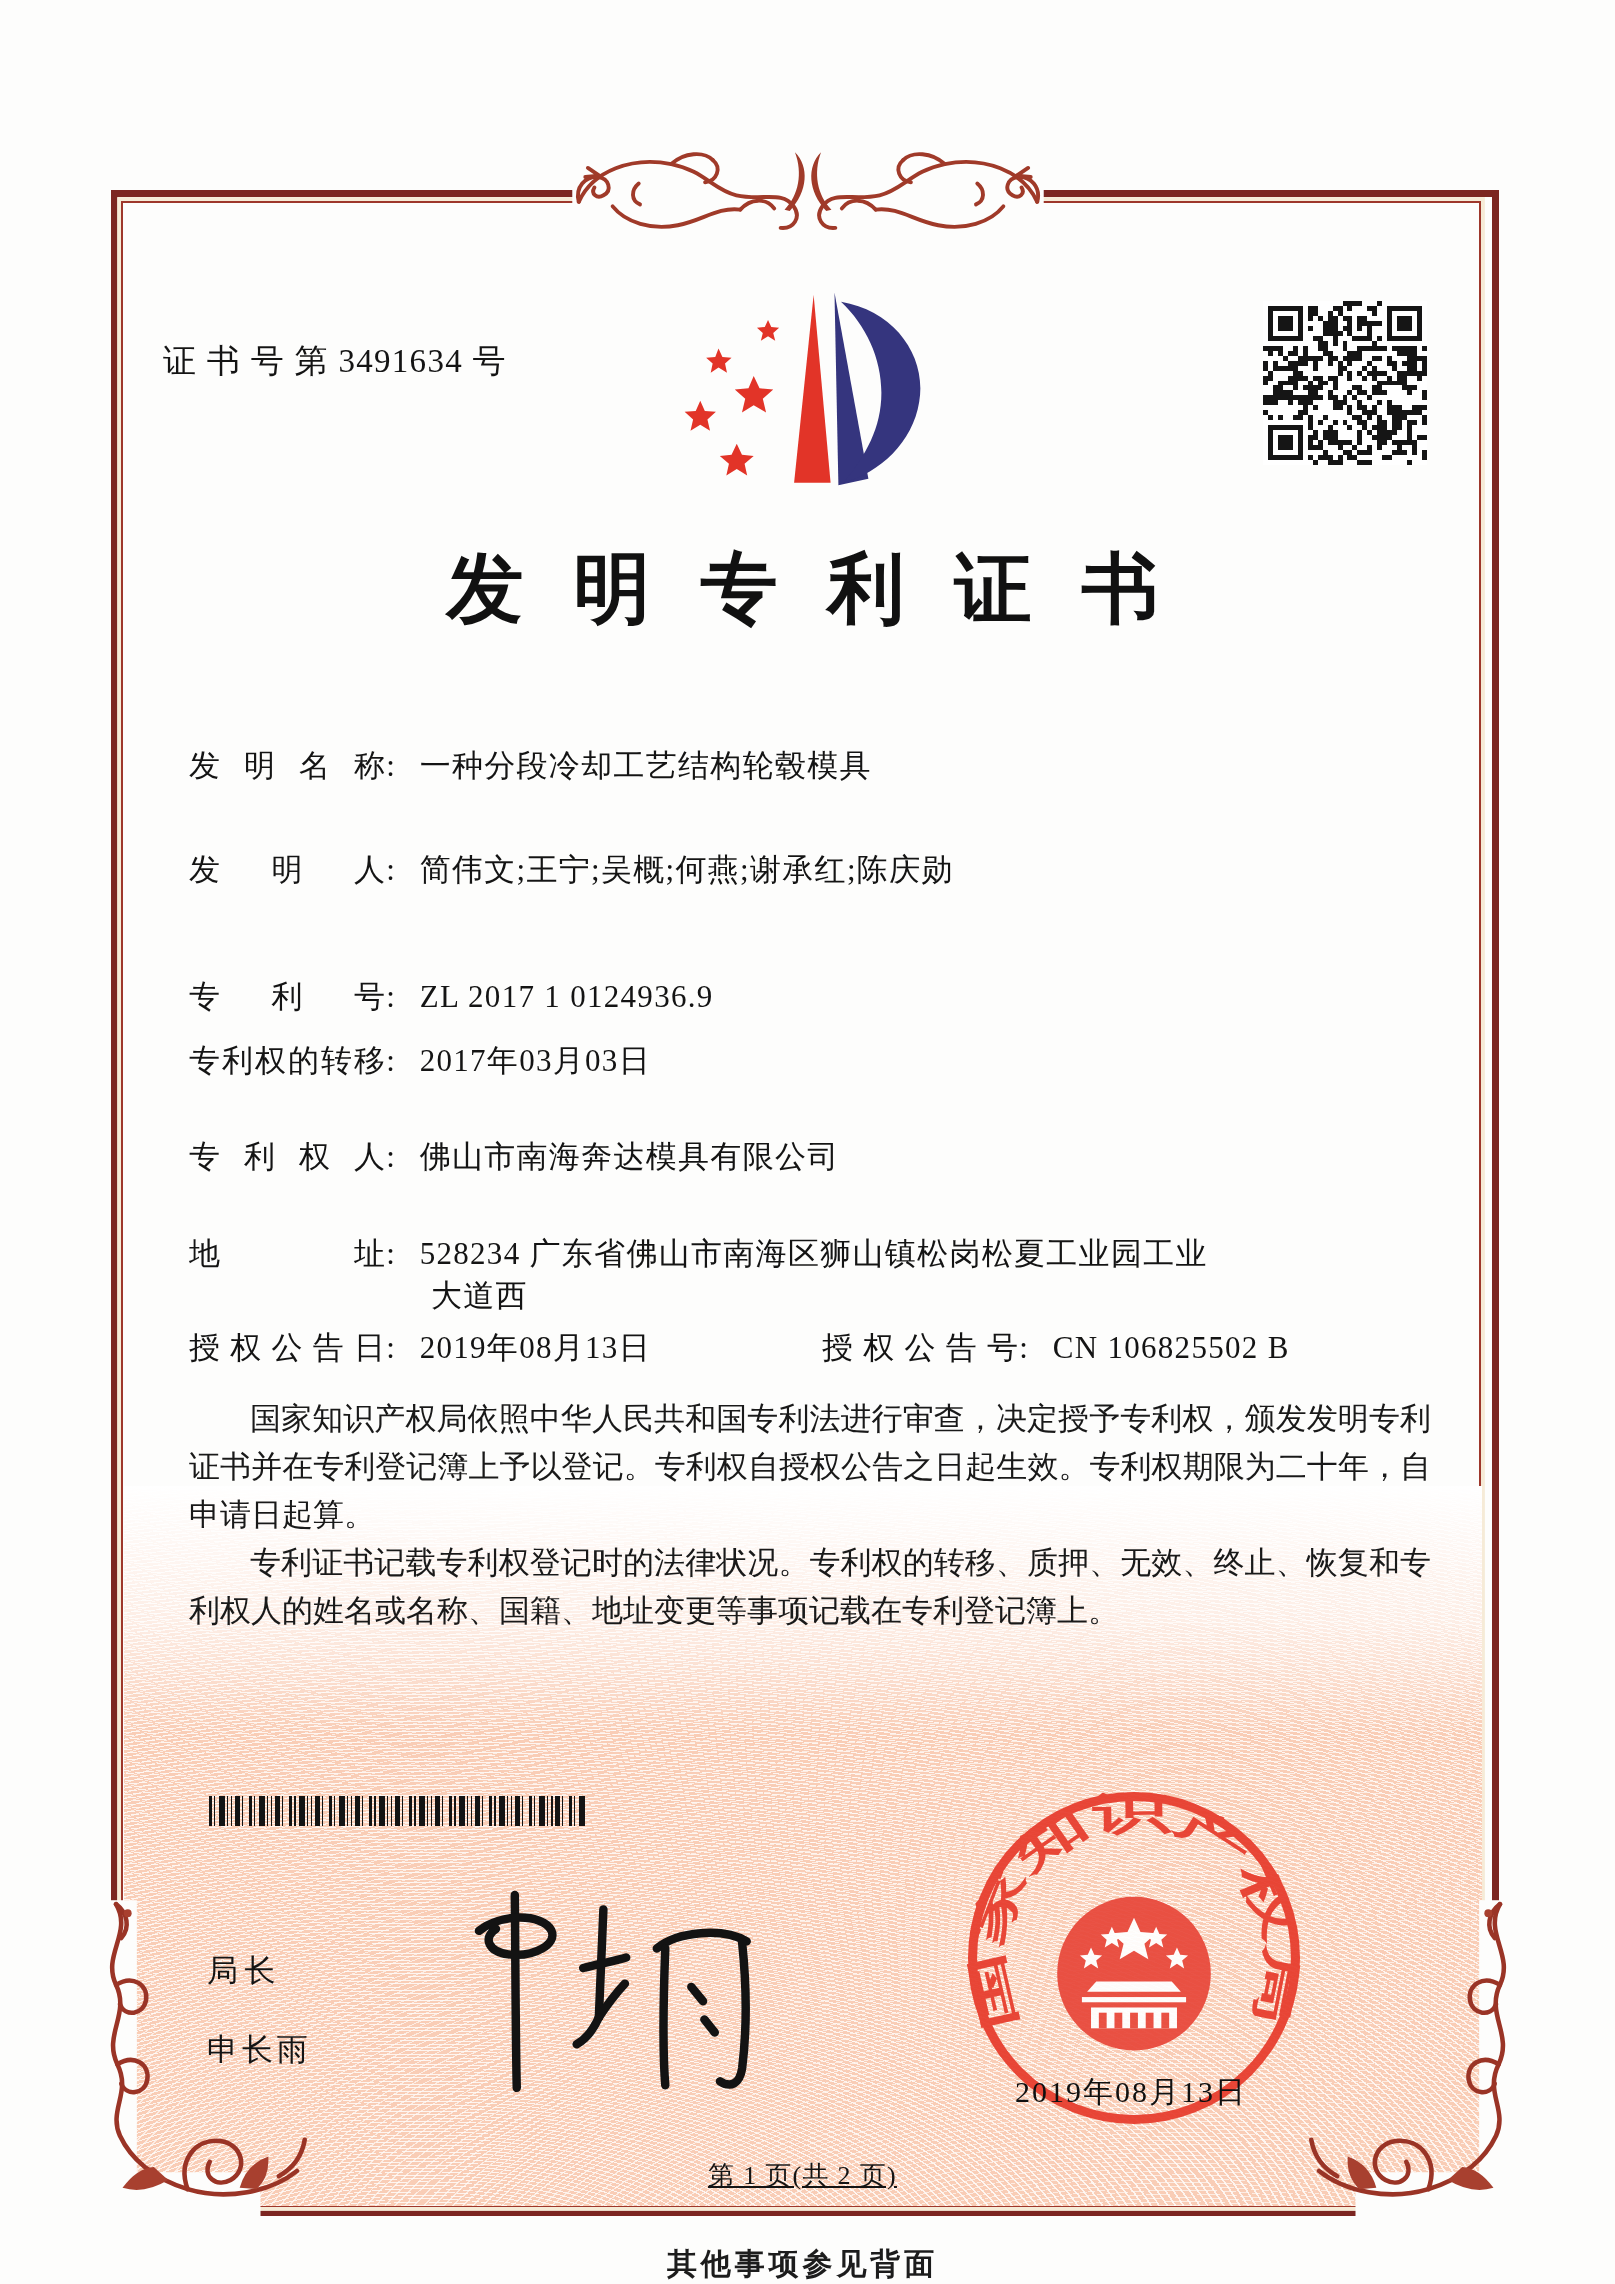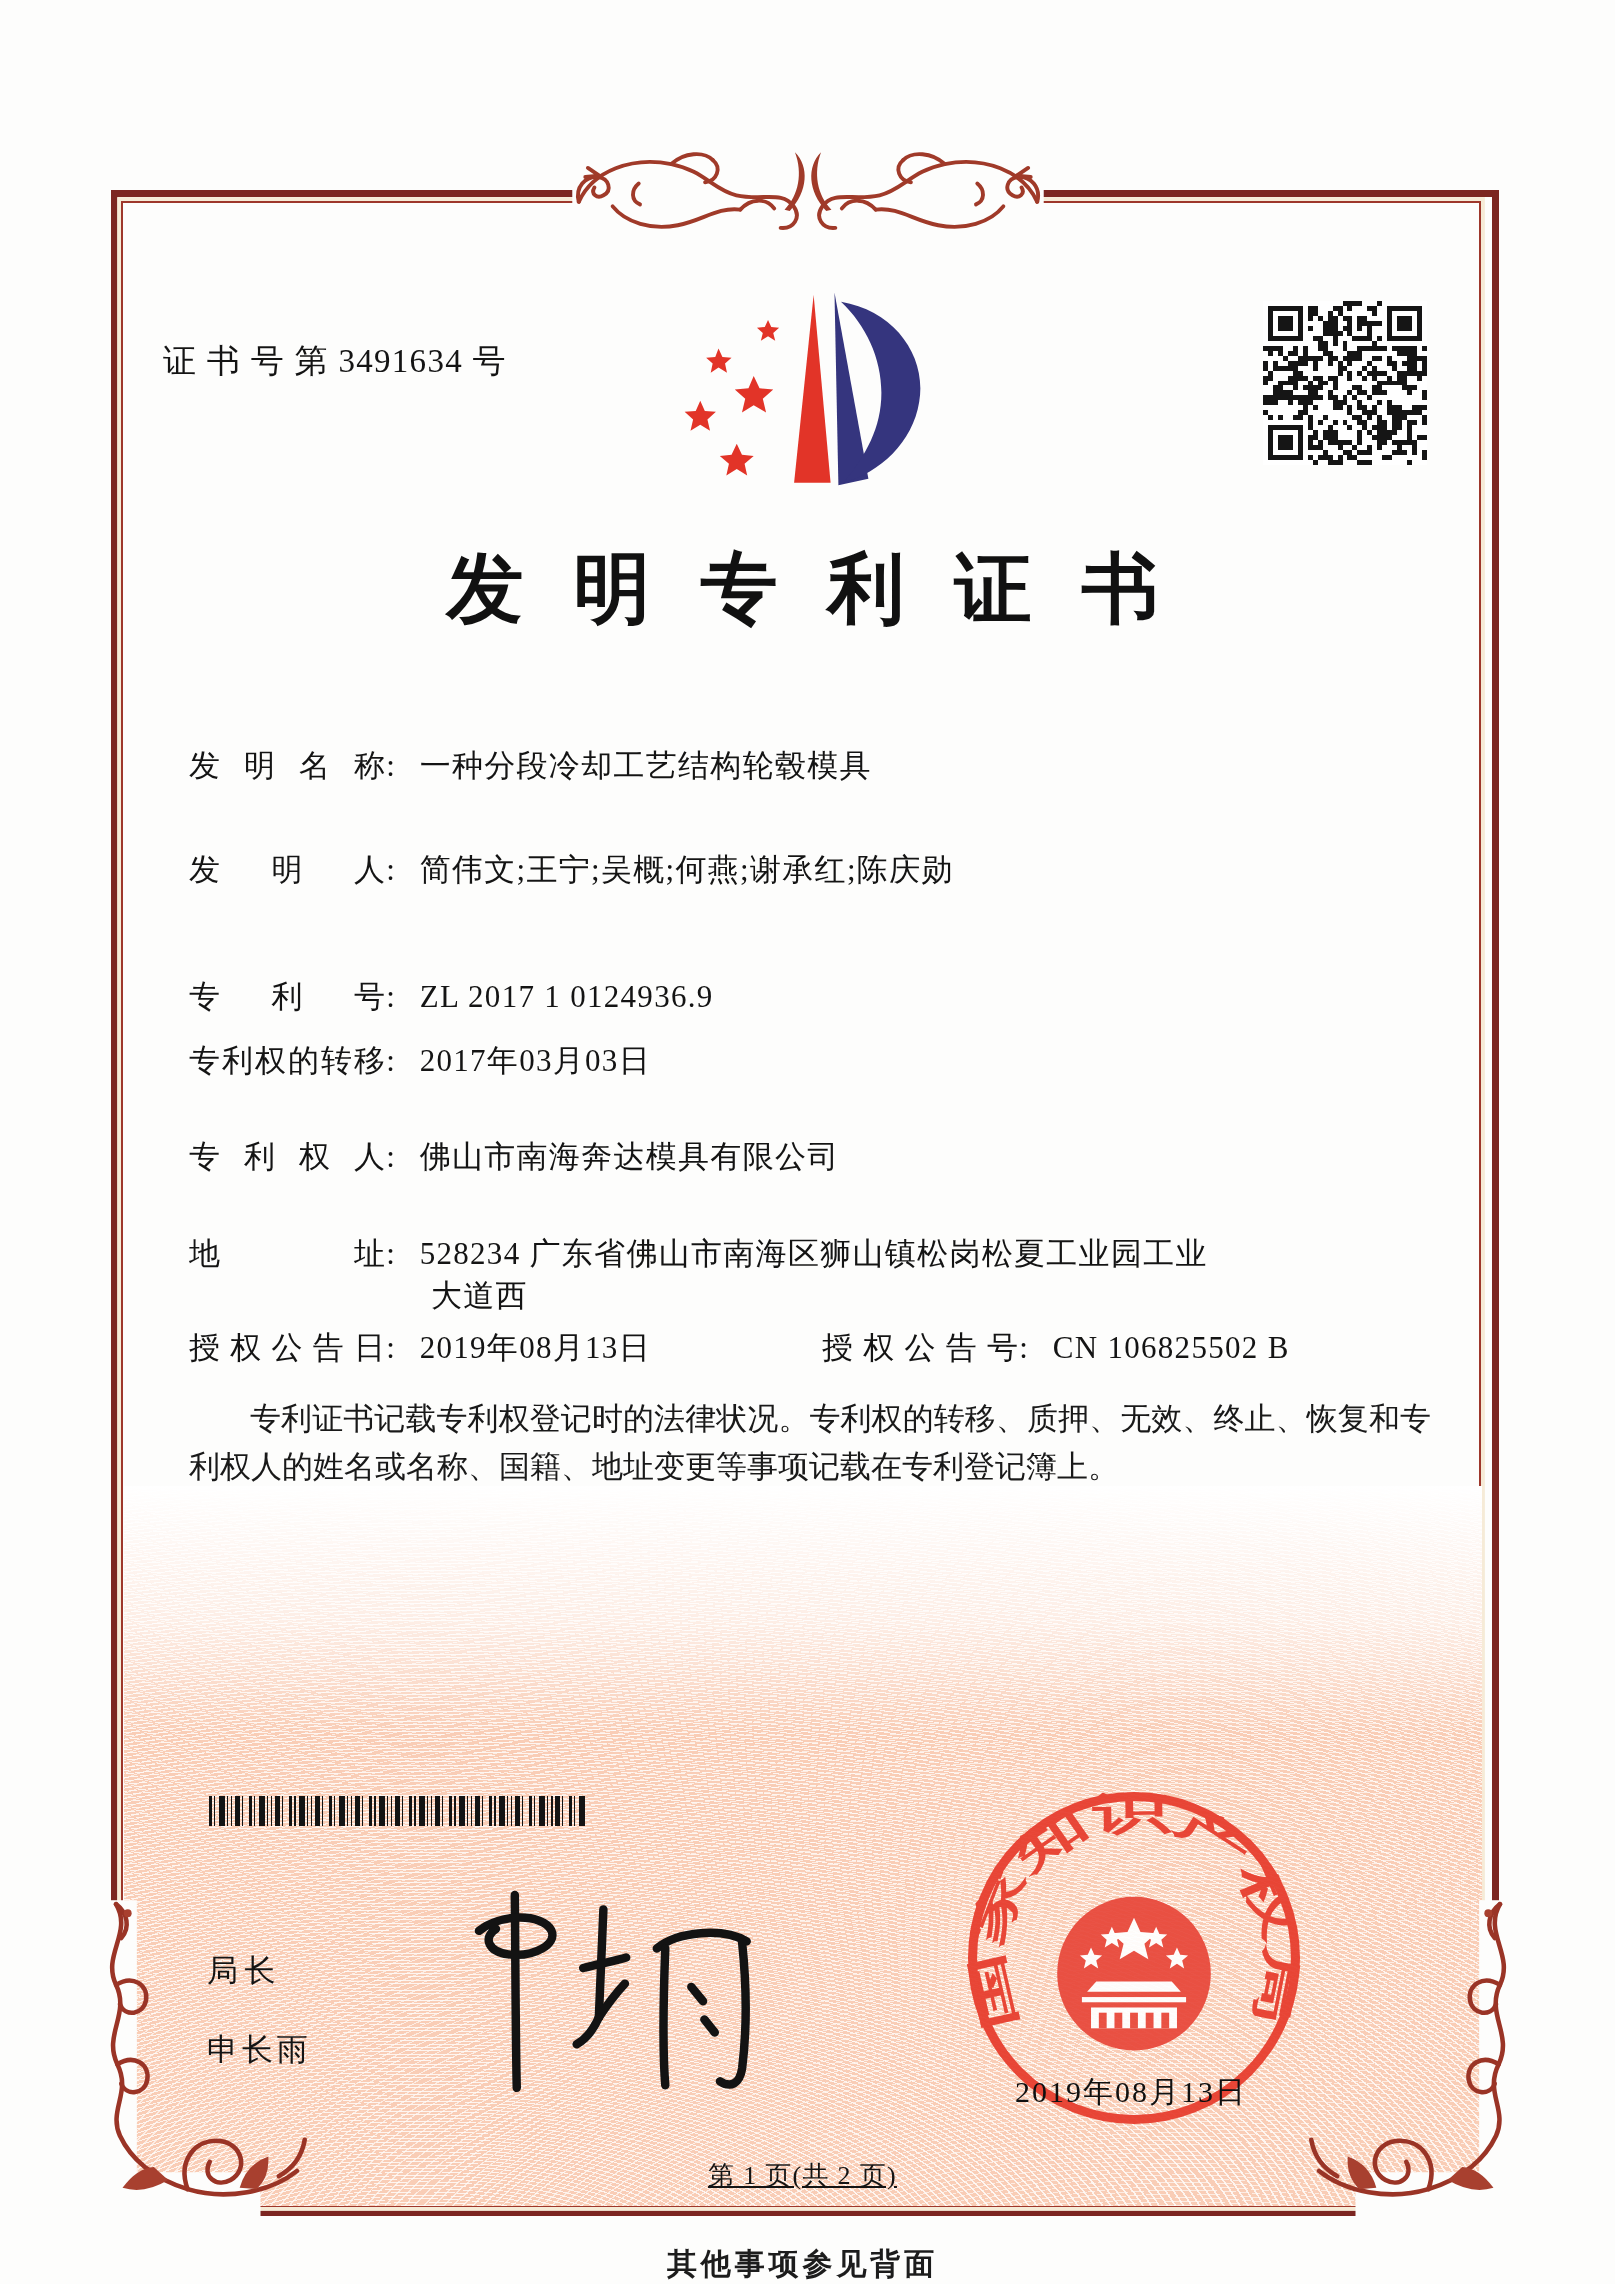--- a/index.html
+++ b/index.html
@@ -598,20 +598,21 @@
 <div class="abs row" style="top:1328px;">
   <span class="flabel">授权公告日</span><span class="fcolon">:</span>
   <span class="fval">2019年08月13日</span>
 </div>
 <div class="abs row" style="left:822px;top:1328px;">
   <span class="flabel">授权公告号</span><span class="fcolon">:</span>
   <span class="fval">CN 106825502 B</span>
 </div>
 
 <div class="abs bodytext">
+  <p>国家知识产权局依照中华人民共和国专利法进行审查，决定授予专利权，颁发发明专利证书并在专利登记簿上予以登记。专利权自授权公告之日起生效。专利权期限为二十年，自申请日起算。</p>
   <p>专利证书记载专利权登记时的法律状况。专利权的转移、质押、无效、终止、恢复和专利权人的姓名或名称、国籍、地址变更等事项记载在专利登记簿上。</p>
 </div>
 
 <div class="abs barcode"></div>
 
 <div class="abs officer-title">局长</div>
 <div class="abs officer-name">申长雨</div>
 
 <svg class="abs sign-svg" width="378" height="241" viewBox="0 0 580 370">
   <g stroke="#131313" fill="none" stroke-width="13" stroke-linecap="round" stroke-linejoin="round">

